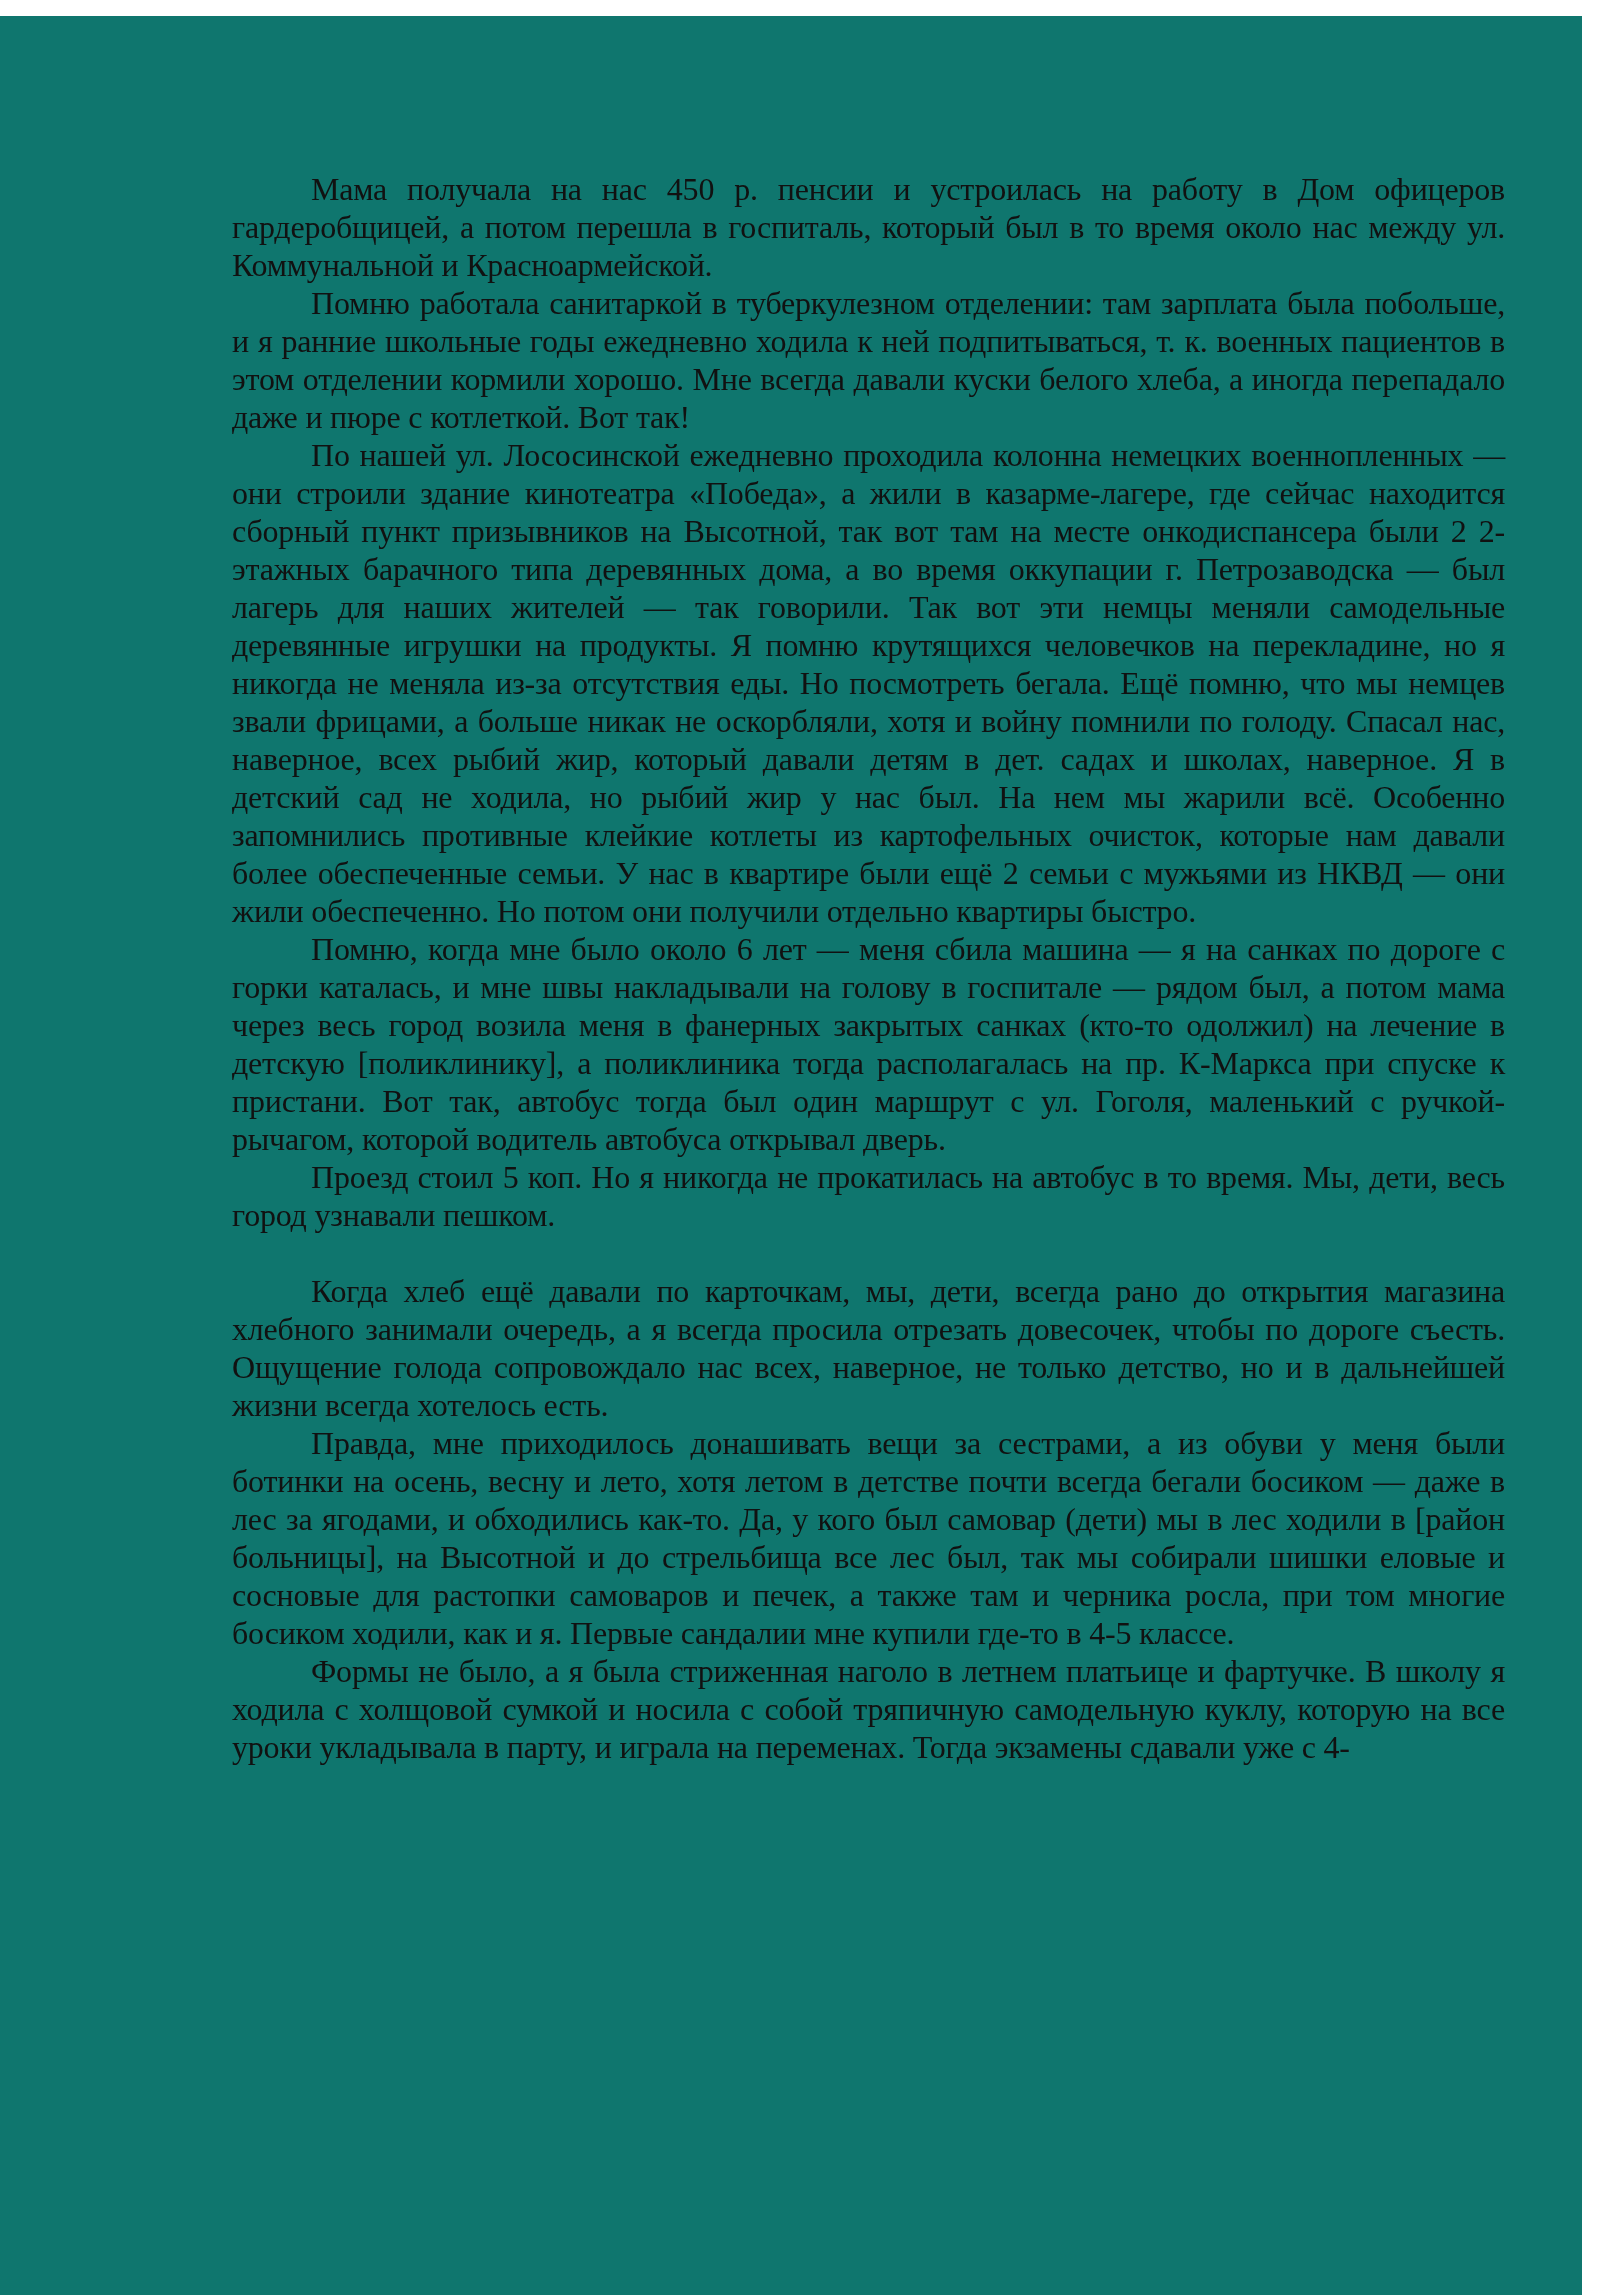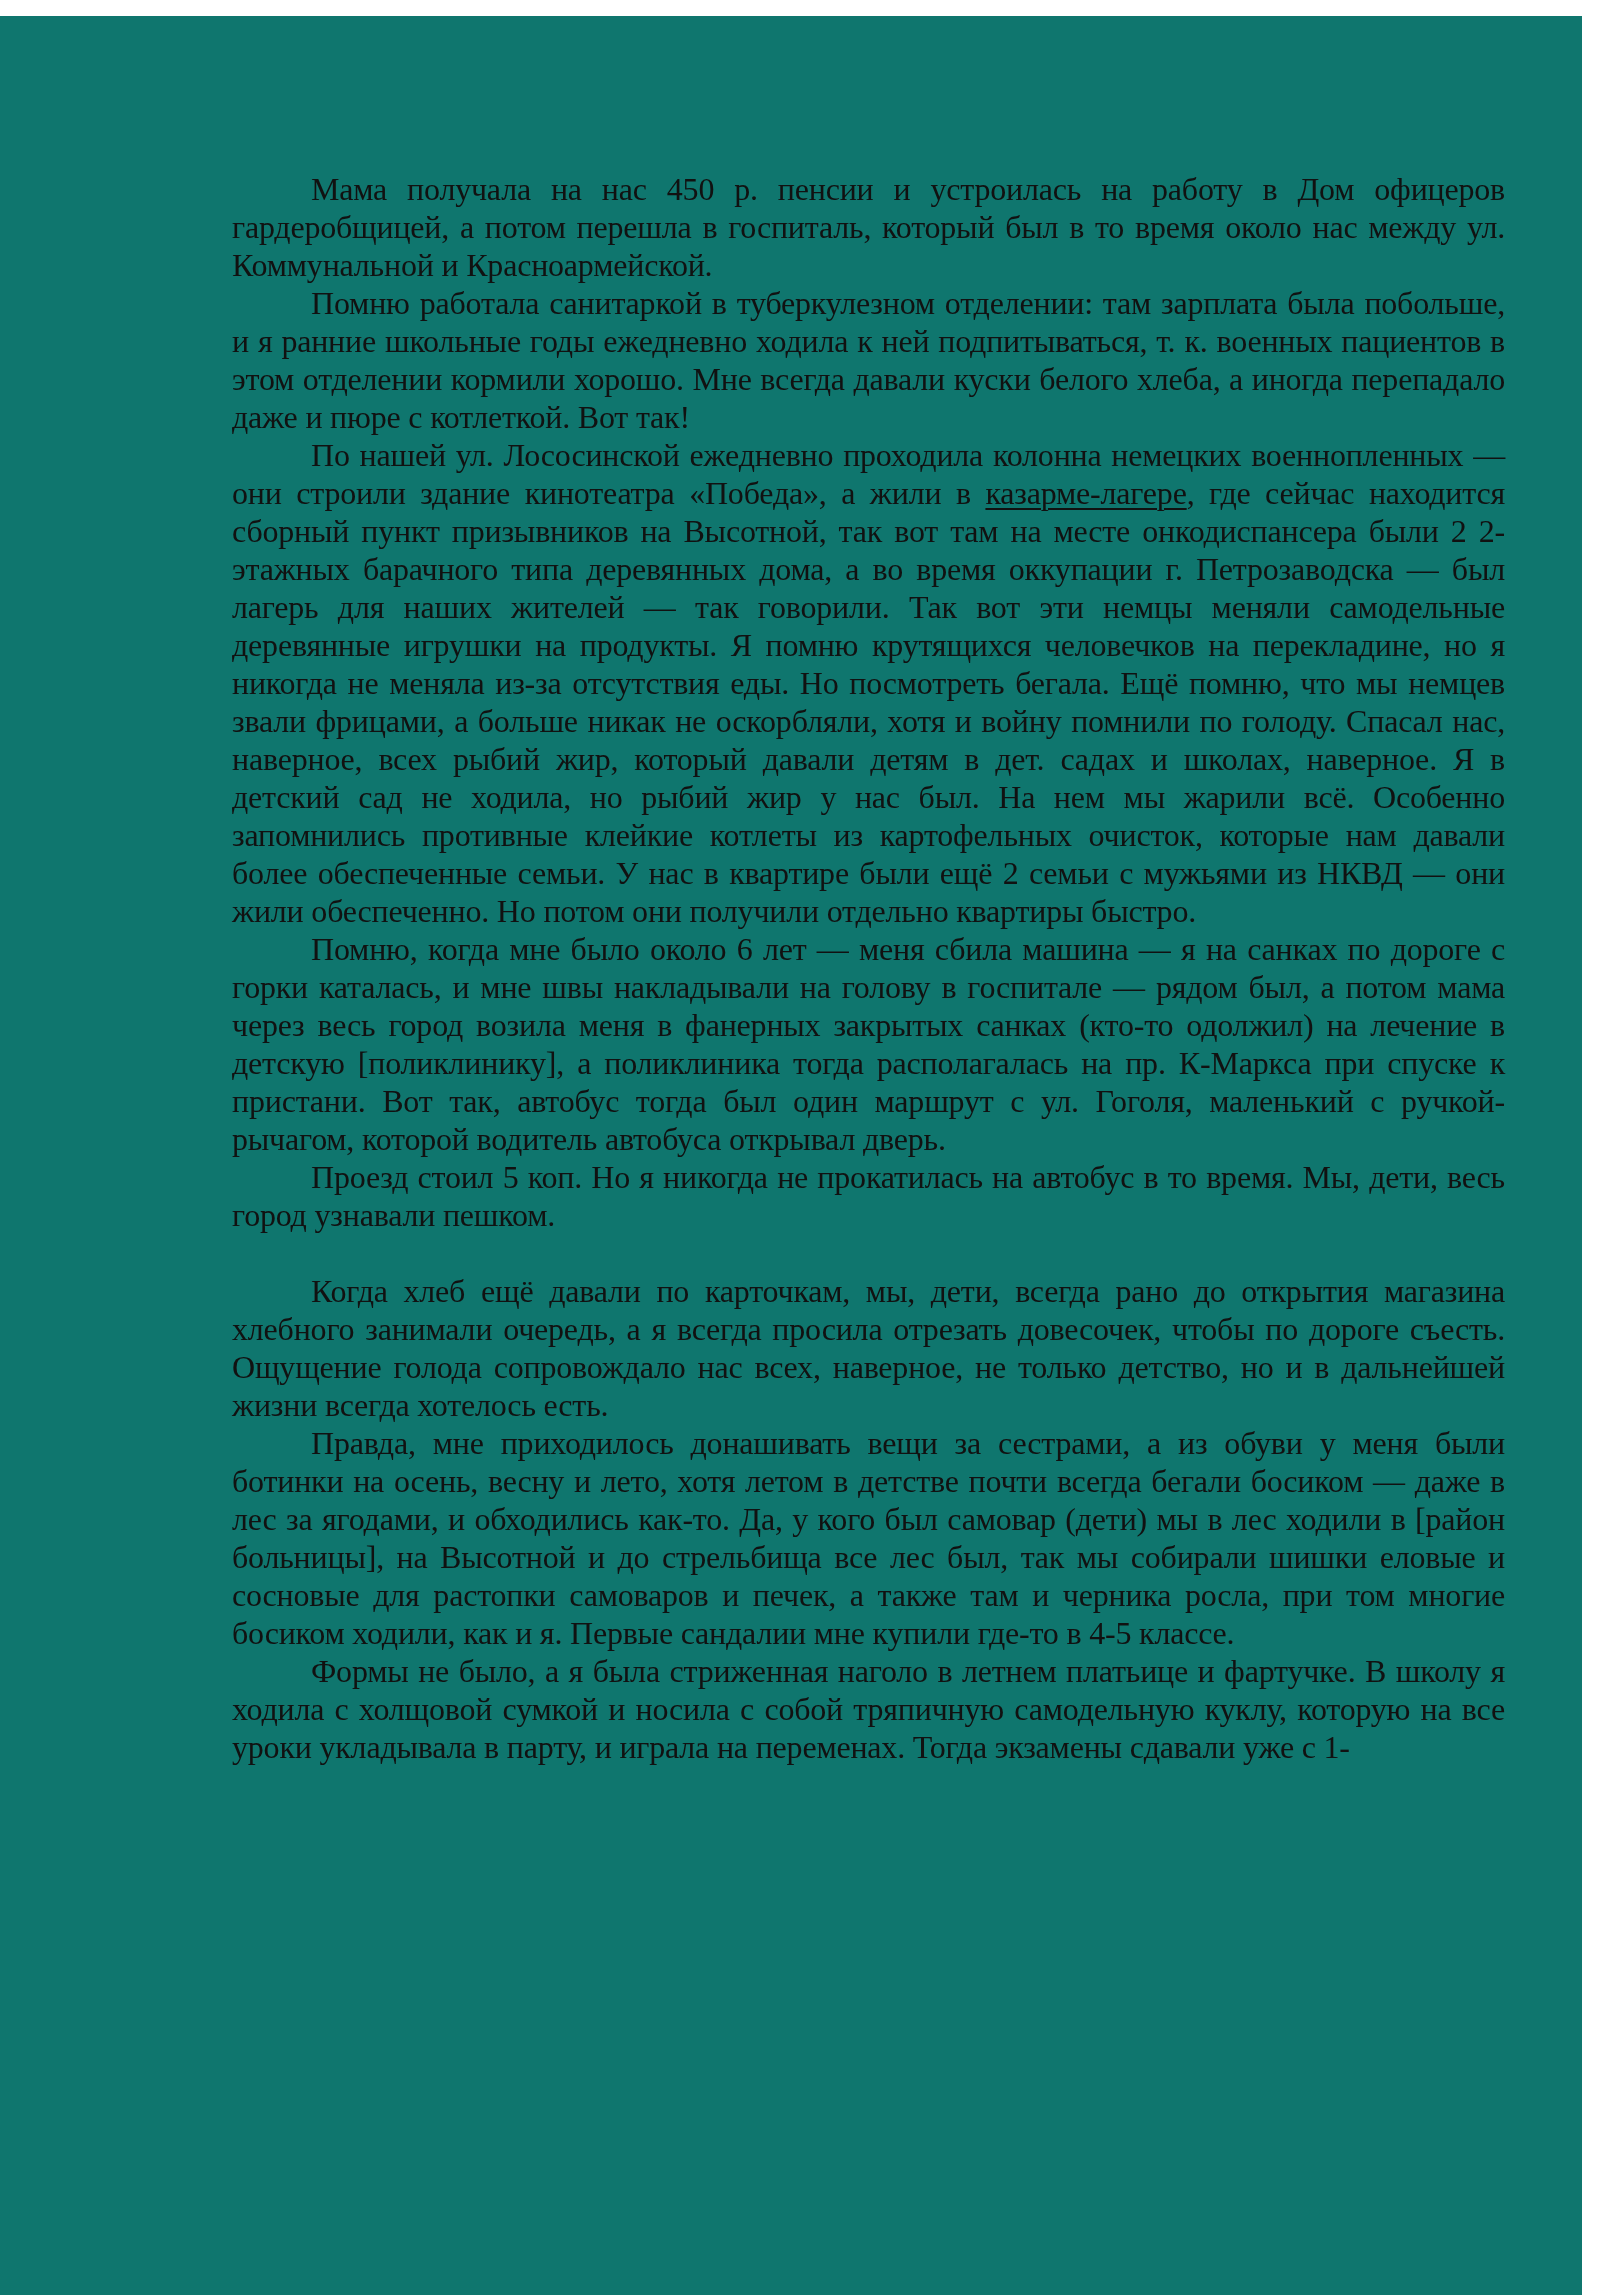--- a/index.html
+++ b/index.html
@@ -34,34 +34,33 @@
   }
   .para {
     margin: 0;
     text-indent: 79px;
     text-align: justify;
   }
   .spacer {
     height: 38px;
   }
   .u {
-    text-decoration: underline;
     text-decoration-thickness: 2px;
     text-underline-offset: 3.9px;
   }
 </style>
 </head>
 <body>
 
 <div class="page">
   <div class="text-block">
     <p class="para">Мама получала на нас 450 р. пенсии и устроилась на работу в Дом офицеров гардеробщицей, а потом перешла в госпиталь, который был в то время около нас между ул. Коммунальной и Красноармейской.</p>
     <p class="para">Помню работала санитаркой в туберкулезном отделении: там зарплата была побольше, и я ранние школьные годы ежедневно ходила к ней подпитываться, т. к. военных пациентов в этом отделении кормили хорошо. Мне всегда давали куски белого хлеба, а иногда перепадало даже и пюре с котлеткой. Вот так!</p>
     <p class="para"><span>По нашей ул. Лососинской ежедневно проходила колонна немецких военнопленных — они строили здание кинотеатра «Победа», а жили в </span><span class="u">казарме-лагере</span><span>, где сейчас находится сборный пункт призывников на Высотной, так вот там на месте онкодиспансера были 2 2-этажных барачного типа деревянных дома, а во время оккупации г. Петрозаводска — был лагерь для наших жителей — так говорили. Так вот эти немцы меняли самодельные деревянные игрушки на продукты. Я помню крутящихся человечков на перекладине, но я никогда не меняла из-за отсутствия еды. Но посмотреть бегала. Ещё помню, что мы немцев звали фрицами, а больше никак не оскорбляли, хотя и войну помнили по голоду. Спасал нас, наверное, всех рыбий жир, который давали детям в дет. садах и школах, наверное. Я в детский сад не ходила, но рыбий жир у нас был. На нем мы жарили всё. Особенно запомнились противные клейкие котлеты из картофельных очисток, которые нам давали более обеспеченные семьи. У нас в квартире были ещё 2 семьи с мужьями из НКВД — они жили обеспеченно. Но потом они получили отдельно квартиры быстро.</span></p>
     <p class="para">Помню, когда мне было около 6 лет — меня сбила машина — я на санках по дороге с горки каталась, и мне швы накладывали на голову в госпитале — рядом был, а потом мама через весь город возила меня в фанерных закрытых санках (кто-то одолжил) на лечение в детскую [поликлинику], а поликлиника тогда располагалась на пр. К-Маркса при спуске к пристани. Вот так, автобус тогда был один маршрут с ул. Гоголя, маленький с ручкой-рычагом, которой водитель автобуса открывал дверь.</p>
     <p class="para">Проезд стоил 5 коп. Но я никогда не прокатилась на автобус в то время. Мы, дети, весь город узнавали пешком.</p>
     <div class="spacer"></div>
     <p class="para">Когда хлеб ещё давали по карточкам, мы, дети, всегда рано до открытия магазина хлебного занимали очередь, а я всегда просила отрезать довесочек, чтобы по дороге съесть. Ощущение голода сопровождало нас всех, наверное, не только детство, но и в дальнейшей жизни всегда хотелось есть.</p>
     <p class="para">Правда, мне приходилось донашивать вещи за сестрами, а из обуви у меня были ботинки на осень, весну и лето, хотя летом в детстве почти всегда бегали босиком — даже в лес за ягодами, и обходились как-то. Да, у кого был самовар (дети) мы в лес ходили в [район больницы], на Высотной и до стрельбища все лес был, так мы собирали шишки еловые и сосновые для растопки самоваров и печек, а также там и черника росла, при том многие босиком ходили, как и я. Первые сандалии мне купили где-то в 4-5 классе.</p>
-    <p class="para">Формы не было, а я была стриженная наголо в летнем платьице и фартучке. В школу я ходила с холщовой  сумкой и носила с собой тряпичную самодельную куклу, которую на все уроки укладывала в парту, и играла на переменах. Тогда экзамены сдавали уже с 1-</p>
+    <p class="para">Формы не было, а я была стриженная наголо в летнем платьице и фартучке. В школу я ходила с холщовой  сумкой и носила с собой тряпичную самодельную куклу, которую на все уроки укладывала в парту, и играла на переменах. Тогда экзамены сдавали уже с 4-</p>
   </div>
 </div>
 
 
 </body></html>

